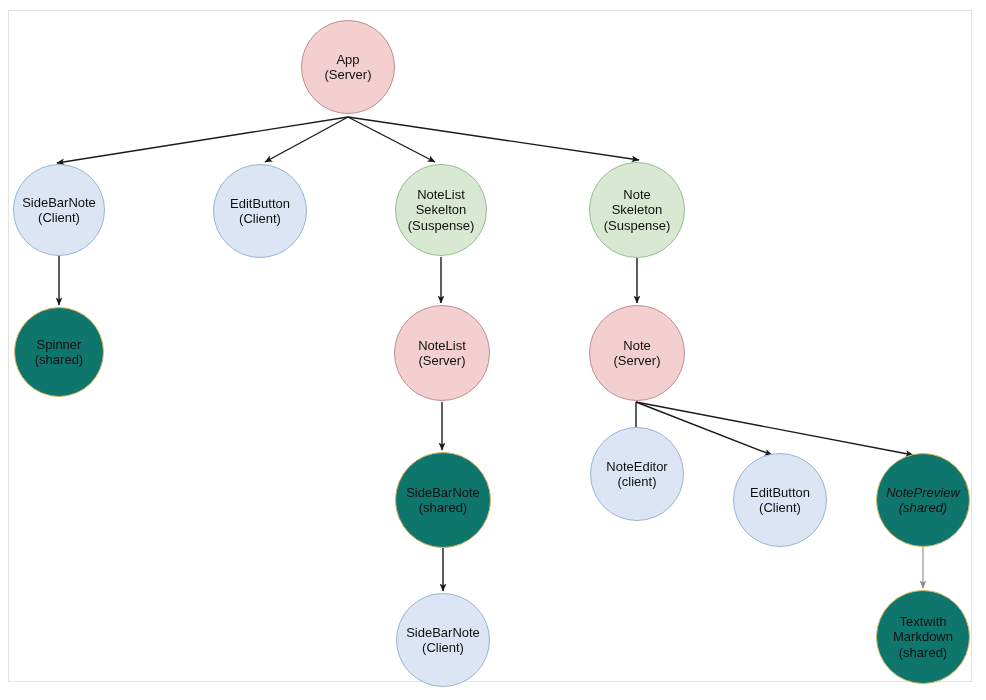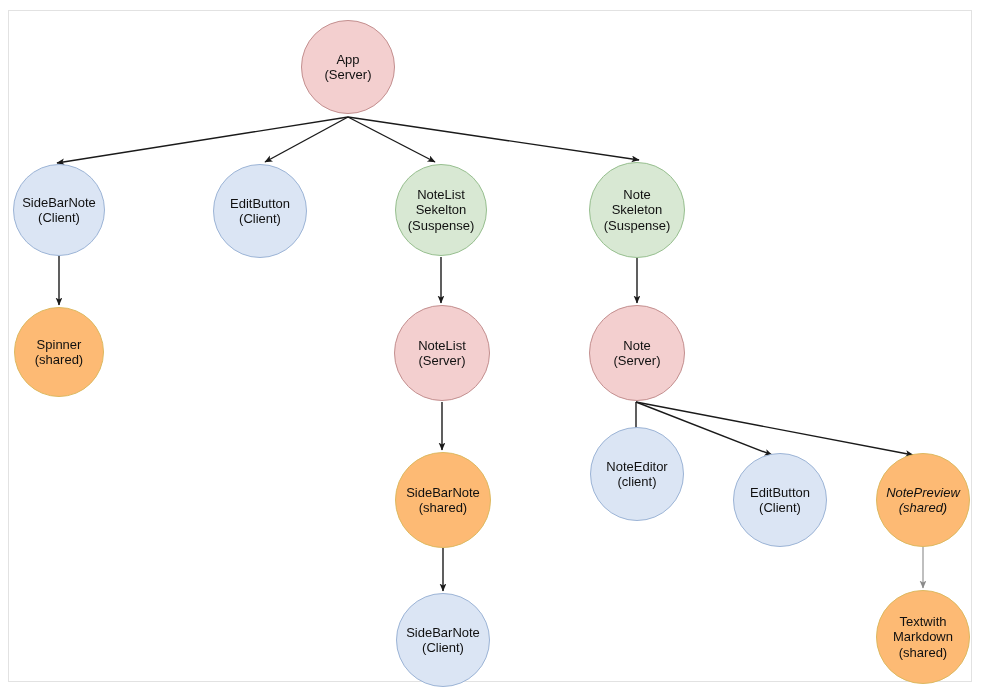--- a/index.html
+++ b/index.html
@@ -9,21 +9,21 @@
   #frame{position:absolute;left:8px;top:10px;width:964px;height:672px;
          border:1px solid #e2e2e2;box-sizing:border-box;background:#fff;}
   #edges{position:absolute;left:0;top:0;width:986px;height:700px;pointer-events:none;}
   .node{position:absolute;border-radius:50%;box-sizing:border-box;
         display:flex;align-items:center;justify-content:center;
         text-align:center;line-height:1.18;color:#101010;}
   .node .lbl{display:block;width:100%;padding:0 3px;white-space:pre-line;}
   .n-server{background:#f3cfcf;border:1px solid #c38f8f;}
   .n-client{background:#dbe5f4;border:1px solid #9cb4d6;}
   .n-suspense{background:#d8e8d3;border:1px solid #97bf8f;}
-  .n-shared{background:#fdba74;border:1px solid #ddb960;}
+  .n-shared{background:#0f766e;border:1px solid #ddb960;}
 </style>
 </head>
 <body>
 
 <div id="canvas">
   <div id="frame"></div>
   <svg id="edges" viewBox="0 0 986 700" xmlns="http://www.w3.org/2000/svg">
       <defs>
         <marker id="ah" markerWidth="9" markerHeight="9" refX="7.4" refY="3.4" orient="auto" markerUnits="userSpaceOnUse">
           <path d="M0,0 L8,3.4 L0,6.8 L1.9,3.4 Z" fill="#1a1a1a"></path>

